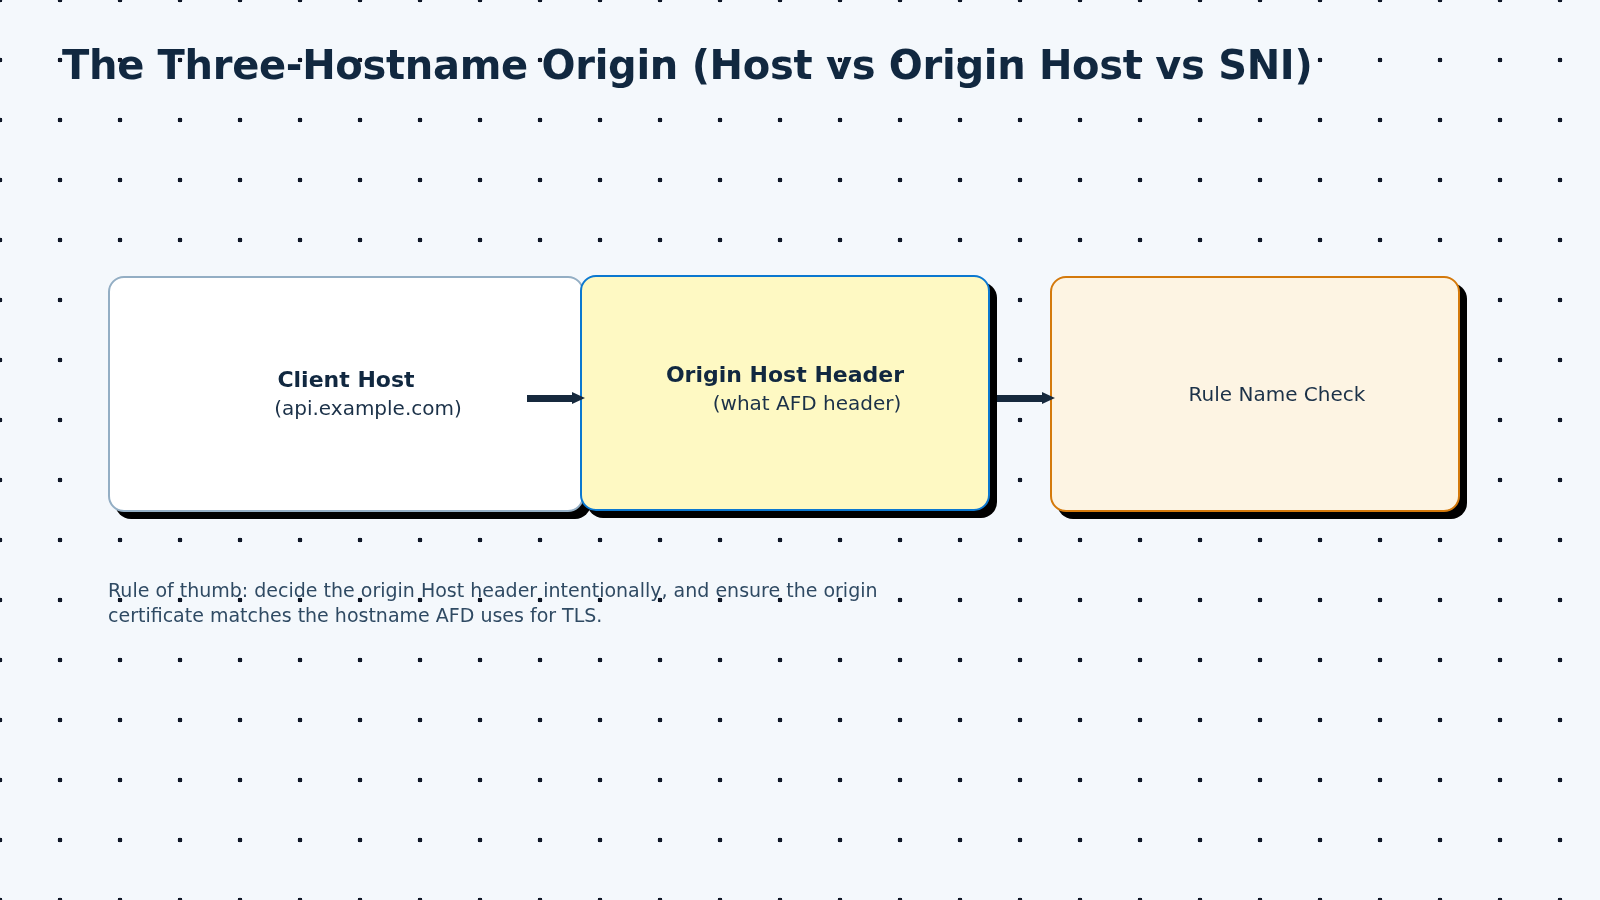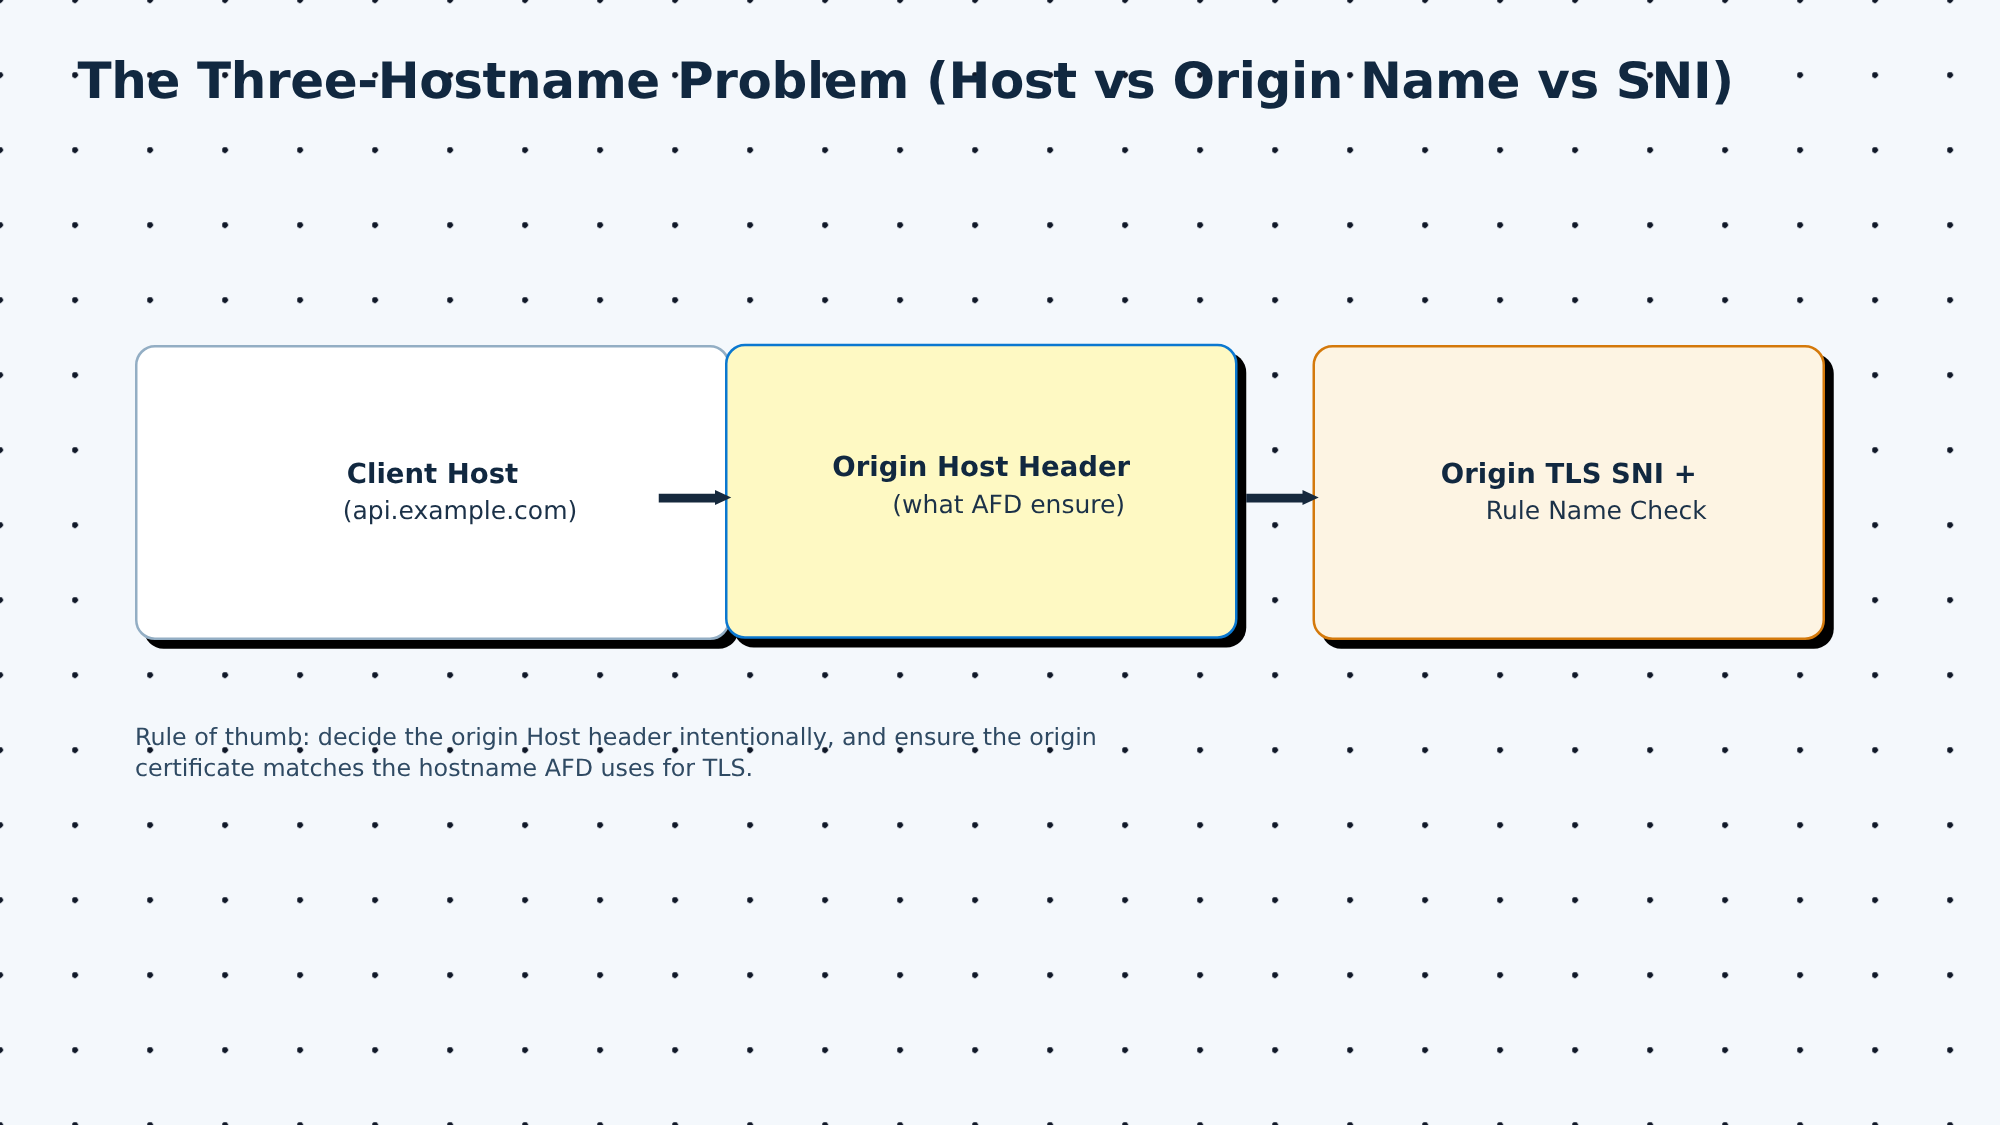--- a/index.html
+++ b/index.html
@@ -147,50 +147,49 @@
     font-size: 19px;
     line-height: 1.32;
     color: #2f4a63;
   }
 </style>
 </head>
 <body>
 
 <div id="dot-grid"></div>
 
-<div id="page-title">The Three-Hostname Problem (Host vs Origin Name vs SNI)</div>
+<div id="page-title">The Three-Hostname Origin (Host vs Origin Host vs SNI)</div>
 
 <div id="flow-row">
 
   <div class="node" id="node-client-host">
     <div class="node-inner">
       <div class="node-title">Client Host</div>
       <div class="node-sub">(api.example.com)</div>
     </div>
   </div>
 
   <div class="arrow" id="arrow-1">
     <div class="shaft"></div>
     <div class="head"></div>
   </div>
 
   <div class="node" id="node-origin-host-header">
     <div class="node-inner">
       <div class="node-title">Origin Host Header</div>
-      <div class="node-sub">(what AFD ensure)</div>
+      <div class="node-sub">(what AFD header)</div>
     </div>
   </div>
 
   <div class="arrow" id="arrow-2">
     <div class="shaft"></div>
     <div class="head"></div>
   </div>
 
   <div class="node" id="node-origin-tls-sni">
     <div class="node-inner">
-      <div class="node-title">Origin TLS SNI +</div>
       <div class="node-sub">Rule Name Check</div>
     </div>
   </div>
 
 </div>
 
 <div id="footnote">Rule of thumb: decide the origin Host header intentionally, and ensure the origin certificate matches the hostname AFD uses for TLS.</div>
 
 </body></html>

